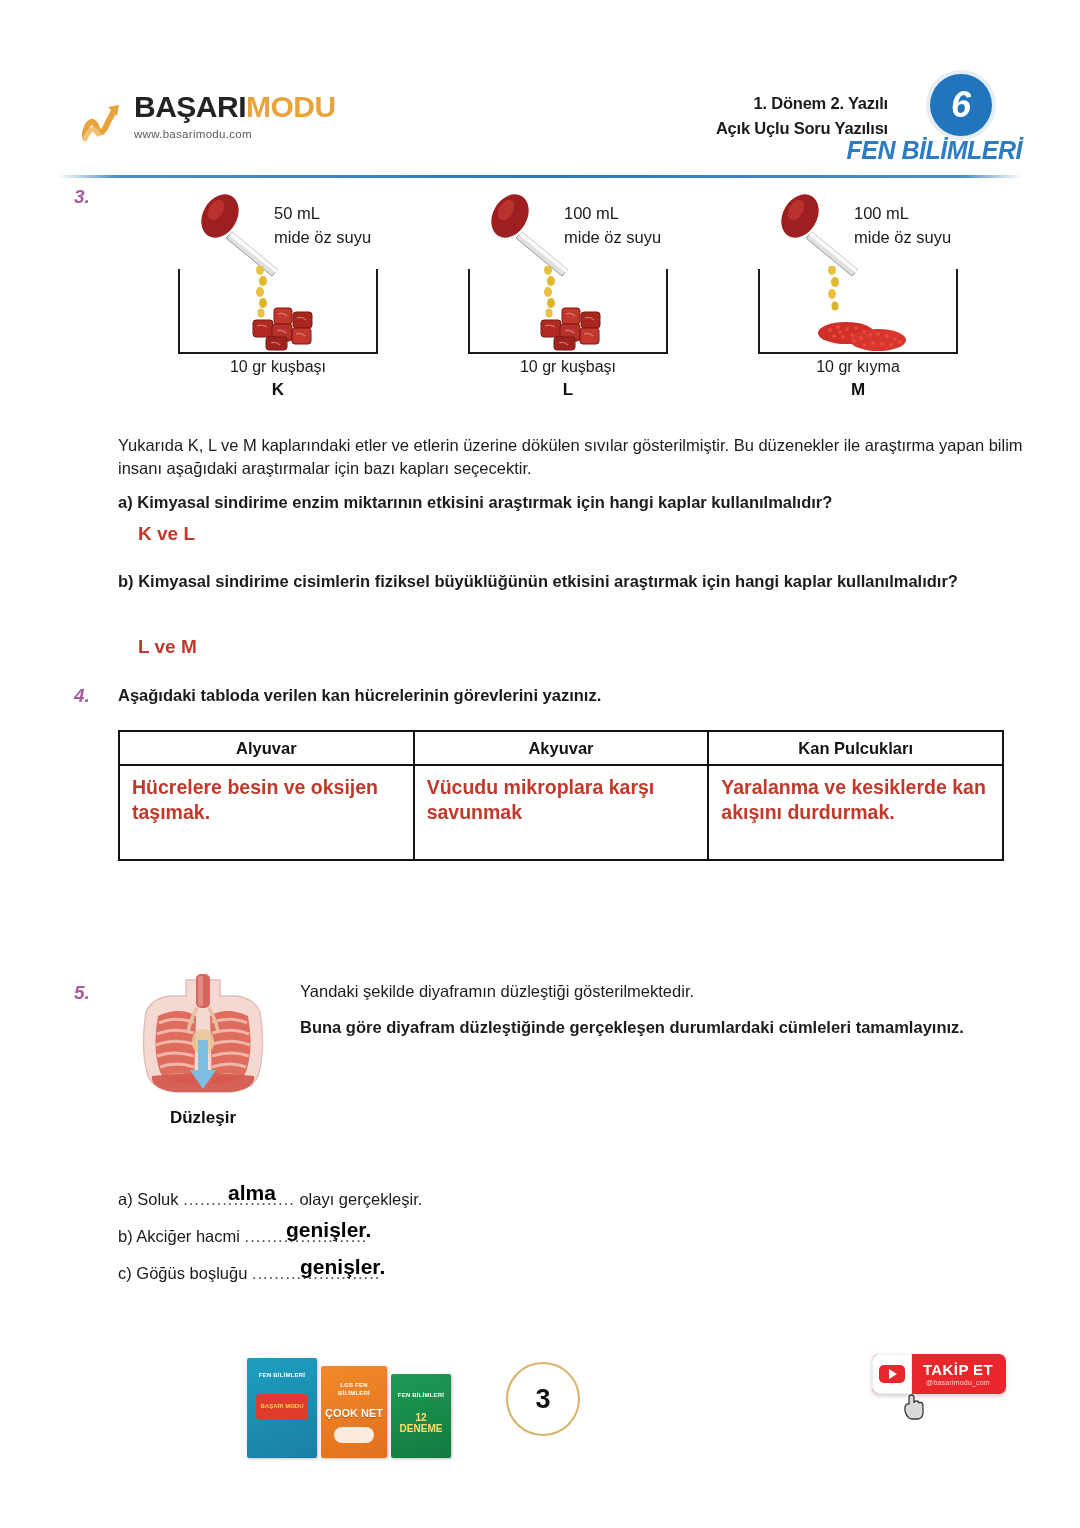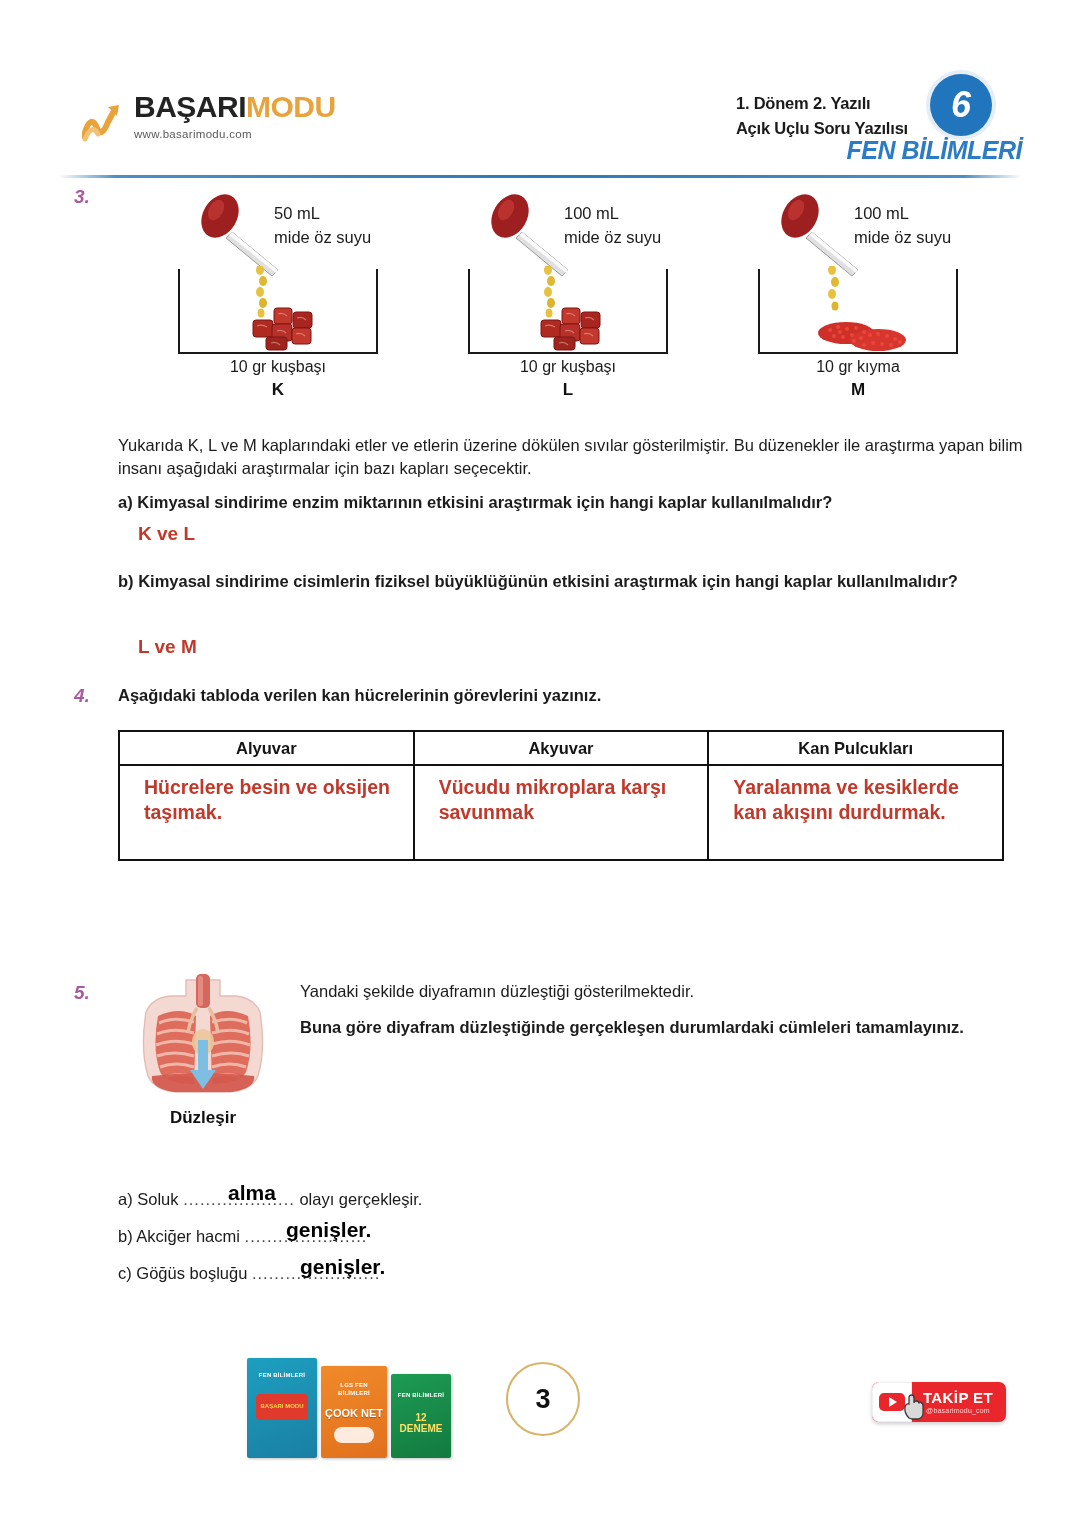--- a/index.html
+++ b/index.html
@@ -23,22 +23,22 @@
     display: flex; align-items: flex-start;
   }
   .logo-arrow { width: 46px; height: 46px; margin-top: 6px; }
   .logo-text-block { margin-left: 6px; }
   .logo-title { font-size: 30px; font-weight: bold; letter-spacing: -0.5px; line-height: 1; }
   .logo-title .part-a { color: #232323; }
   .logo-title .part-b { color: #E8A33D; }
   .logo-url { font-size: 11.5px; color: #5a5a5a; margin-top: 6px; letter-spacing: 0.3px; }
 
   .header-center {
-    position: absolute; right: 172px; top: 16px;
-    text-align: left;
+    position: absolute; right: 192px; top: 16px;
+    text-align: right;
   }
   .hc-line1 { font-size: 16.5px; font-weight: bold; color: #1b1b1b; letter-spacing: -0.2px; }
   .hc-line2 { font-size: 16.5px; font-weight: bold; color: #1b1b1b; margin-top: 6px; letter-spacing: -0.2px; }
 
   .header-subject {
     position: absolute; right: 58px; top: 58px;
     font-size: 25px; font-style: italic; font-weight: bold;
     color: #2B7CC4; letter-spacing: -0.5px;
   }
   .grade-badge {
@@ -115,21 +115,21 @@
     position: absolute; left: 118px; top: 45px;
     width: 886px; border-collapse: collapse; table-layout: fixed;
   }
   .blood-table th, .blood-table td {
     border: 2px solid #111; padding: 4px;
   }
   .blood-table th {
     height: 34px; font-size: 16.5px; font-weight: bold; text-align: center; color: #141414;
   }
   .blood-table td {
-    height: 95px; vertical-align: top; padding: 9px 12px 0 24px;
+    height: 95px; vertical-align: top; padding: 9px 12px 0 12px;
     font-size: 19.5px; font-weight: bold; color: #C0392B; line-height: 1.28;
   }
 
   
   #q5 { position: absolute; left: 0; top: 972px; width: 1080px; }
   #q5 .qnum { left: 74px; top: 10px; }
   .lung-wrap { position: absolute; left: 128px; top: 0px; width: 150px; }
   .lung-caption {
     text-align: center; font-size: 17px; font-weight: bold; color: #111; margin-top: 4px;
   }
@@ -170,21 +170,21 @@
   .b3 { left: 148px; top: 20px; width: 60px; height: 84px; background: linear-gradient(160deg,#1d9b54,#137a3f); }
 
   .page-circle {
     position: absolute; left: 506px; top: 14px; width: 74px; height: 74px;
     border: 2.5px solid #D6B469; border-radius: 50%;
     display: flex; align-items: center; justify-content: center;
     font-size: 27px; font-weight: bold; color: #111;
   }
 
   .takip {
-    position: absolute; left: 872px; top: 34px; width: 134px; height: 40px;
+    position: absolute; left: 872px; top: 6px; width: 134px; height: 40px;
     background: #E8262B; border-radius: 7px; display: flex; align-items: center;
     box-shadow: 0 2px 4px rgba(0,0,0,0.2);
   }
   .yt-box {
     width: 40px; height: 40px; background: #fff; border-radius: 7px 0 0 7px;
     display: flex; align-items: center; justify-content: center;
     border: 1px solid #f0f0f0;
   }
   .yt-badge {
     width: 26px; height: 18px; background: #E8262B; border-radius: 5px;

